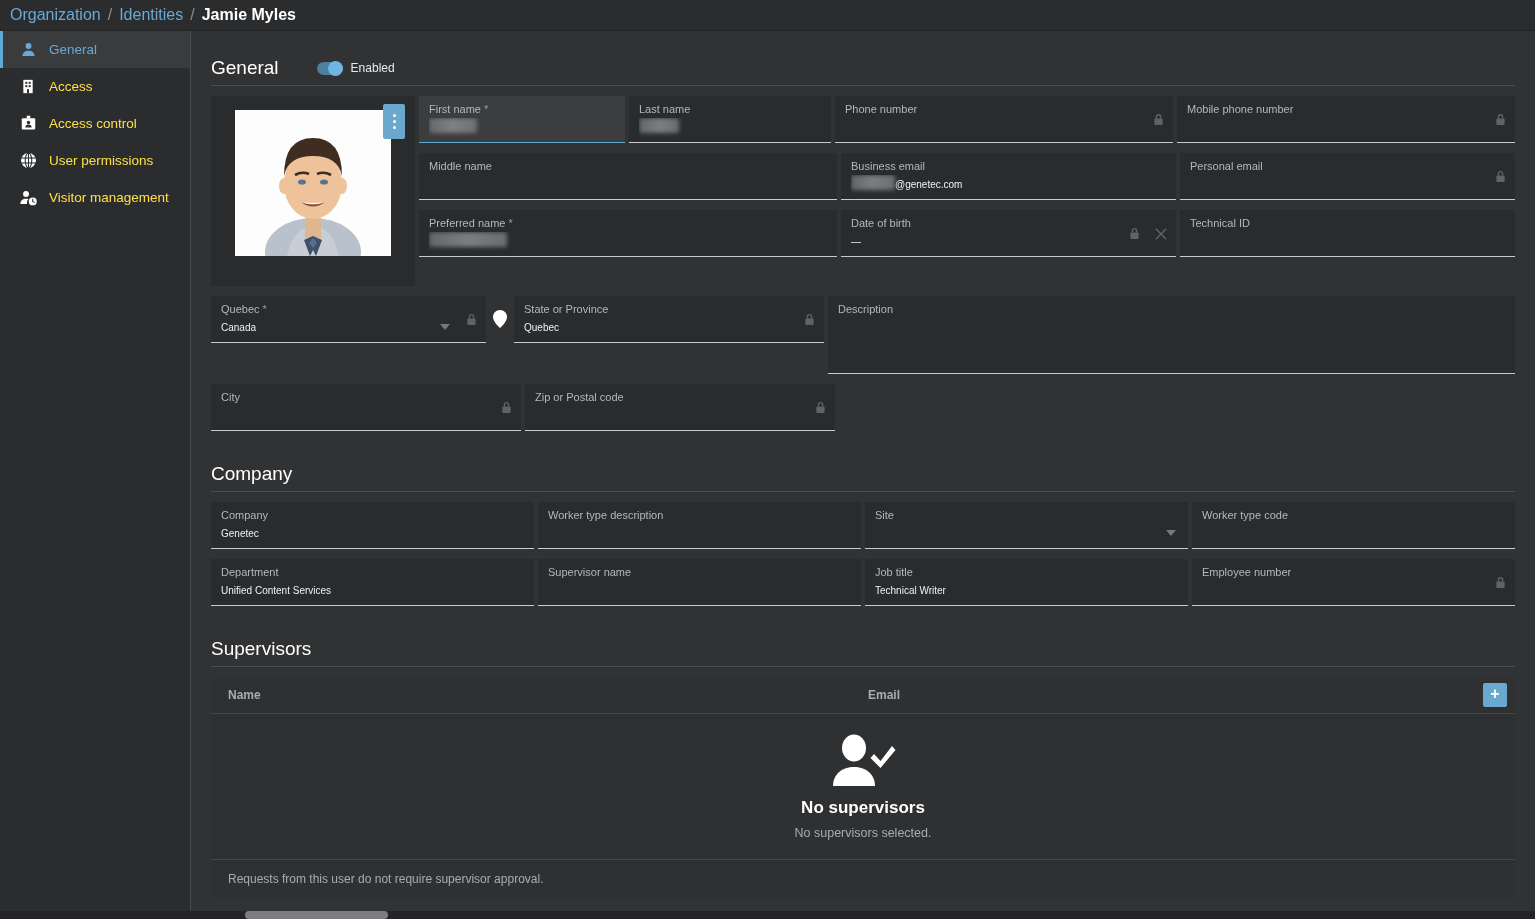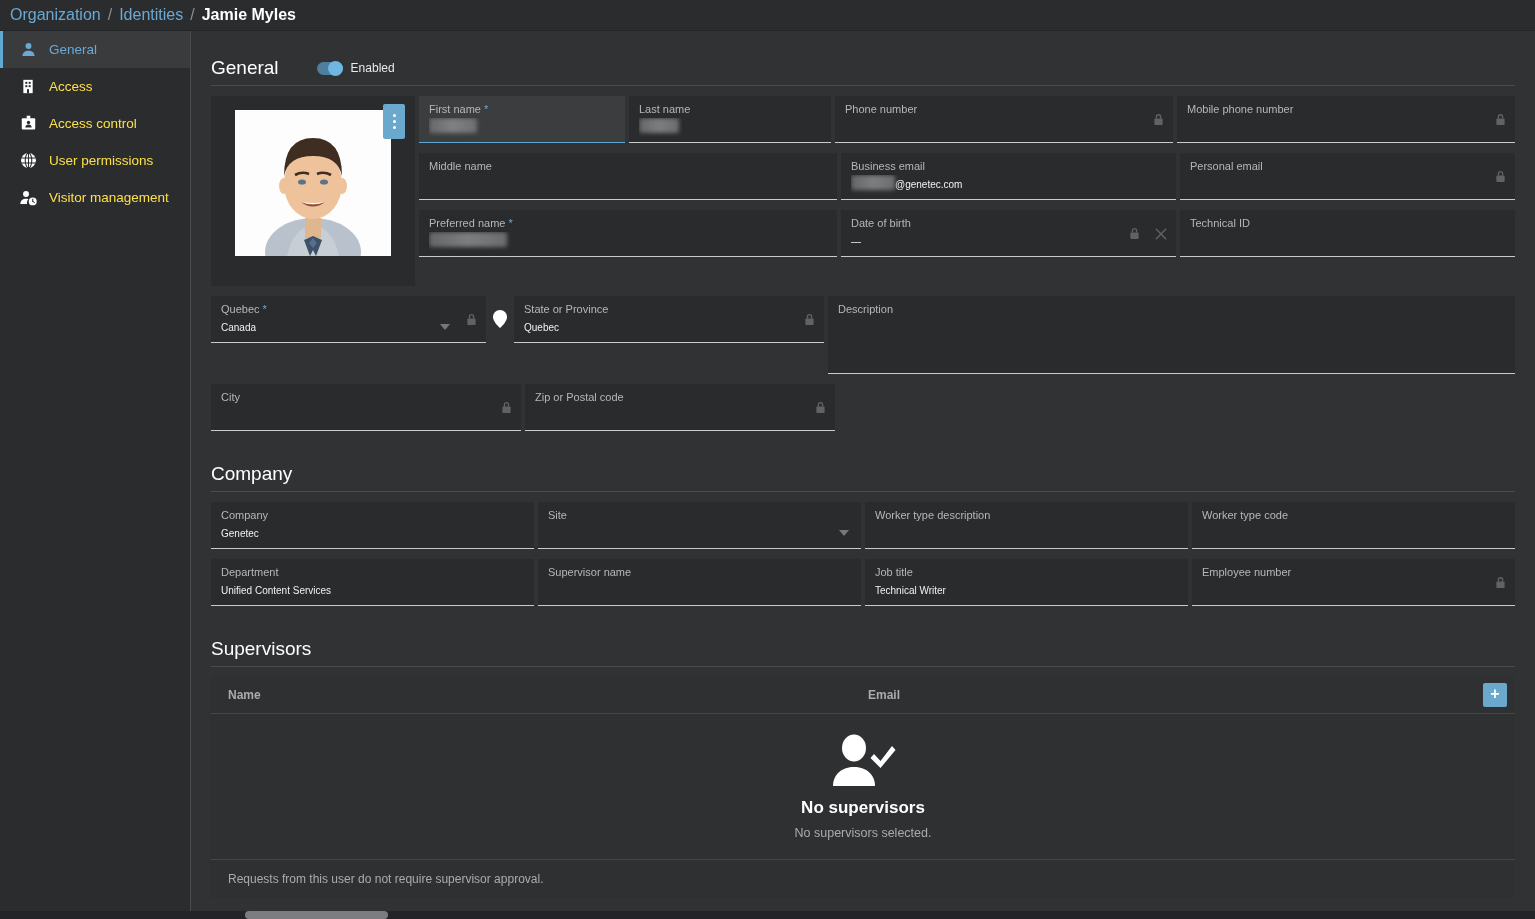--- a/index.html
+++ b/index.html
@@ -478,31 +478,31 @@
     <div class="section-head" style="padding-top:0;">
       <div class="section-title">Company</div>
     </div>
 
     <div class="row">
       <div class="field" style="flex:1;">
         <div class="field-label">Company</div>
         <div class="field-value">Genetec</div>
       </div>
       <div class="field" style="flex:1;">
+        <div class="field-label">Worker type description</div>
+        <div class="field-value"></div>
+      </div>
+      <div class="field" style="flex:1;">
         <div class="field-label">Site</div>
         <div class="field-value"></div>
         <span class="caret" style="right:12px;">
           <svg width="10" height="6" viewBox="0 0 10 6" fill="#b6b7b9">
               <path d="M0 0h10L5 6z"></path>
             </svg>
         </span>
-      </div>
-      <div class="field" style="flex:1;">
-        <div class="field-label">Worker type description</div>
-        <div class="field-value"></div>
       </div>
       <div class="field" style="flex:1;">
         <div class="field-label">Worker type code</div>
         <div class="field-value"></div>
       </div>
     </div>
 
     <div class="row" style="margin-bottom:32px;">
       <div class="field" style="flex:1;">
         <div class="field-label">Department</div>

